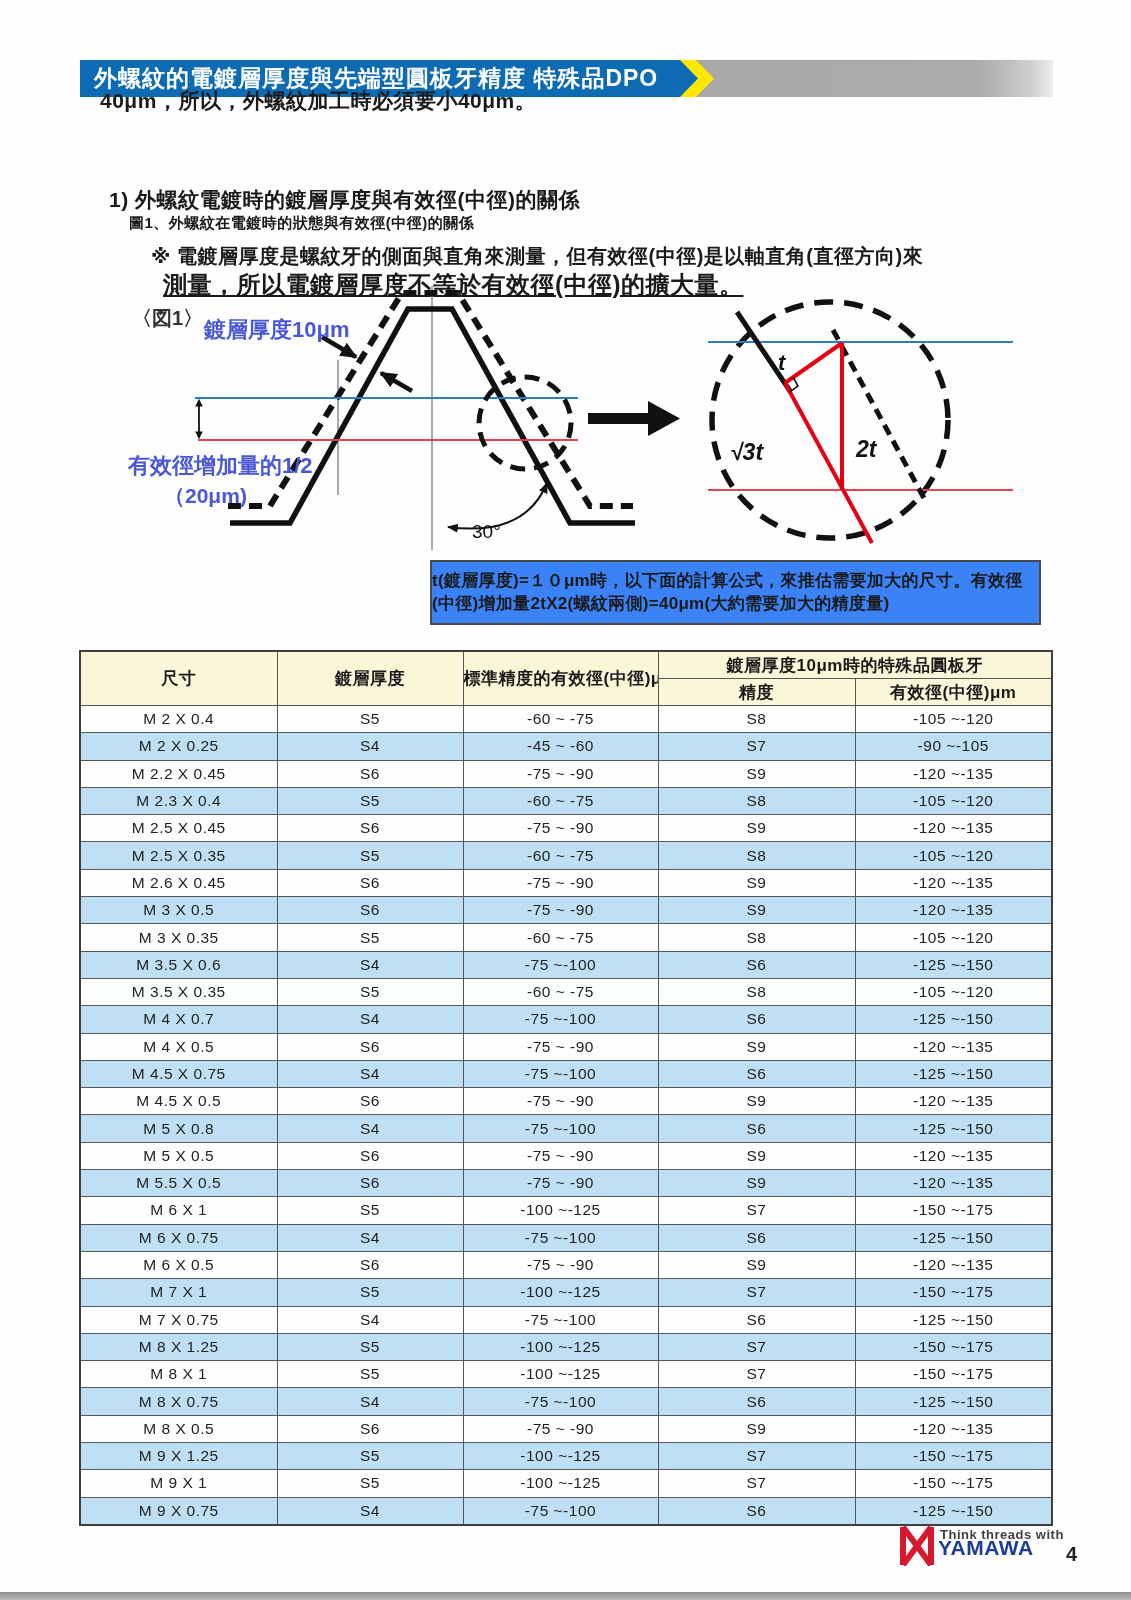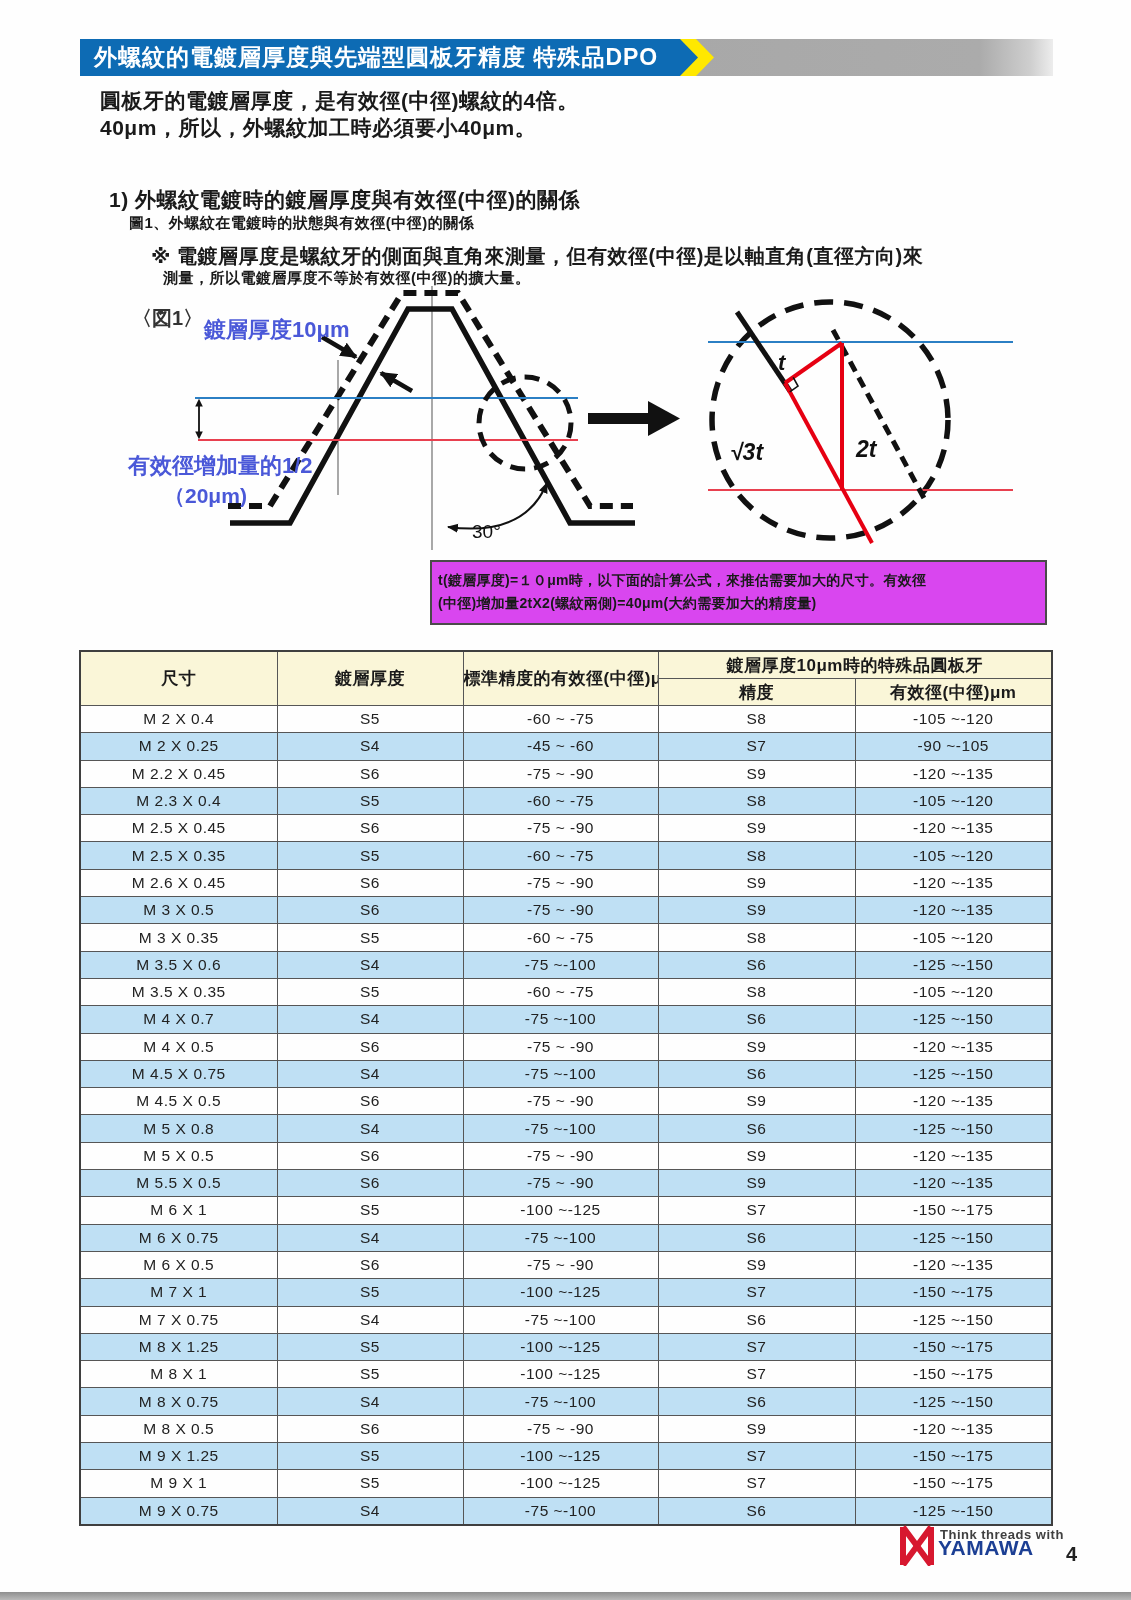--- a/index.html
+++ b/index.html
@@ -1,48 +1,48 @@
 <!DOCTYPE html>
 <html style="--header-blue: #0d6bb4; --header-yellow: #ffe800; --table-header-bg: #faf6d8; --row-alt-bg: #bfe0f4; --figure-label-blue: #4a58d8; --line-blue: #2b7fc4; --line-red: #e8404f; --accent-red: #e60012; --brand-blue: #1c3f94; --brand-red: #d7182f;"><head>
 <meta charset="utf-8">
 <style>
   html,body{margin:0;padding:0;background:#e8e8e8;}
   #page{position:relative;width:1131px;height:1600px;background:#fefefe;overflow:hidden;
         font-family:"Liberation Sans","DejaVu Sans",sans-serif;color:#1a1a1a;}
   .abs{position:absolute;}
 
   
-  #header-bar{left:80px;top:39px;width:973px;height:37px;}
+  #header-bar{left:80px;top:60px;width:973px;height:37px;}
   #header-gray{position:absolute;left:606px;top:0;right:0;bottom:0;
       background:linear-gradient(to right,#a8a8a8 0%,#ababab 80%,#cfcfcf 94%,#ededed 100%);}
   #header-chevron{position:absolute;left:598px;top:0;width:36px;height:37px;background:var(--header-yellow);
       clip-path:polygon(0 0,18px 0,36px 50%,18px 100%,0 100%,18px 50%);}
   #header-blue{position:absolute;left:0;top:0;width:618px;height:37px;background:var(--header-blue);
       clip-path:polygon(0 0,600px 0,618px 50%,600px 100%,0 100%);}
   #header-title{position:absolute;left:14px;top:0;line-height:37px;color:#fff;font-size:23px;
       font-weight:700;letter-spacing:1px;white-space:nowrap;}
 
   .cjk{font-weight:600;letter-spacing:0.5px;white-space:nowrap;}
   #intro{left:100px;top:87px;font-size:21px;line-height:27px;}
   #s1-heading{left:94px;top:186px;font-size:21px;margin-left:15px;}
   #s1-sub{left:129px;top:214px;font-size:15px;}
   #s1-note1{left:151px;top:243px;font-size:20px;}
-  #s1-note2{left:163px;top:269px;font-size:15px;}
+  #s1-note2{left:163px;top:269px;font-size:24px;text-decoration:underline;}
 
   #figure{left:80px;top:285px;width:990px;height:268px;}
   .ln-blue{stroke:var(--line-blue);stroke-width:2.2;}
   .ln-red{stroke:var(--line-red);stroke-width:2.2;}
   .thin{stroke:#7a7a7a;stroke-width:1.3;}
   .prof{stroke:#111;fill:none;}
   .redseg{stroke:var(--accent-red);stroke-width:4;fill:none;}
   .fig-blue-label{fill:var(--figure-label-blue);font-weight:700;}
   .math{font-style:italic;font-weight:700;fill:#111;}
 
-  #formula-box{left:430px;top:560px;width:596px;border:2px solid #4a4a4a;background:#d946ef;
-      padding:7px 11px 8px 6px;font-size:14px;line-height:23px;font-weight:600;letter-spacing:0.3px;}
+  #formula-box{left:430px;top:560px;width:596px;border:2px solid #4a4a4a;background:#3b82f6;
+      padding:7px 11px 8px 0;font-size:17px;line-height:23px;font-weight:600;letter-spacing:0.3px;}
 
   
   #spec-table{position:absolute;left:79px;top:650px;width:974px;border-collapse:collapse;table-layout:fixed;
       border:2.5px solid #3f3f3f;padding-left:48px;}
   #spec-table th,#spec-table td{border:1.6px solid #565656;text-align:center;vertical-align:middle;
       padding:0;overflow:hidden;white-space:nowrap;}
   #spec-table th{background:var(--table-header-bg);font-size:17px;font-weight:600;height:26px;letter-spacing:0.5px;}
   #spec-table td{font-size:15.5px;height:26.3px;color:#222;letter-spacing:0.5px;font-weight:500;}
   #spec-table tr.alt td{background:var(--row-alt-bg);}
 
@@ -61,21 +61,20 @@
 
   <div class="abs" id="header-bar">
     <div id="header-gray"></div>
     <div id="header-chevron"></div>
     <div id="header-blue">
       <span id="header-title">外螺紋的電鍍層厚度與先端型圓板牙精度 特殊品DPO</span>
     </div>
   </div>
 
   <div class="abs cjk" id="intro">
-    <div>圓板牙的電鍍層厚度，是有效徑(中徑)螺紋的4倍。</div>
     <div>40μm，所以，外螺紋加工時必須要小40μm。</div>
   </div>
 
   <div class="abs cjk" id="s1-heading">1) 外螺紋電鍍時的鍍層厚度與有效徑(中徑)的關係</div>
   <div class="abs cjk" id="s1-sub">圖1、外螺紋在電鍍時的狀態與有效徑(中徑)的關係</div>
   <div class="abs cjk" id="s1-note1">※ 電鍍層厚度是螺紋牙的側面與直角來測量，但有效徑(中徑)是以軸直角(直徑方向)來</div>
   <div class="abs cjk" id="s1-note2">測量，所以電鍍層厚度不等於有效徑(中徑)的擴大量。</div>
 
   <svg class="abs" id="figure" viewBox="0 0 990 268" xmlns="http://www.w3.org/2000/svg">
     <defs>

